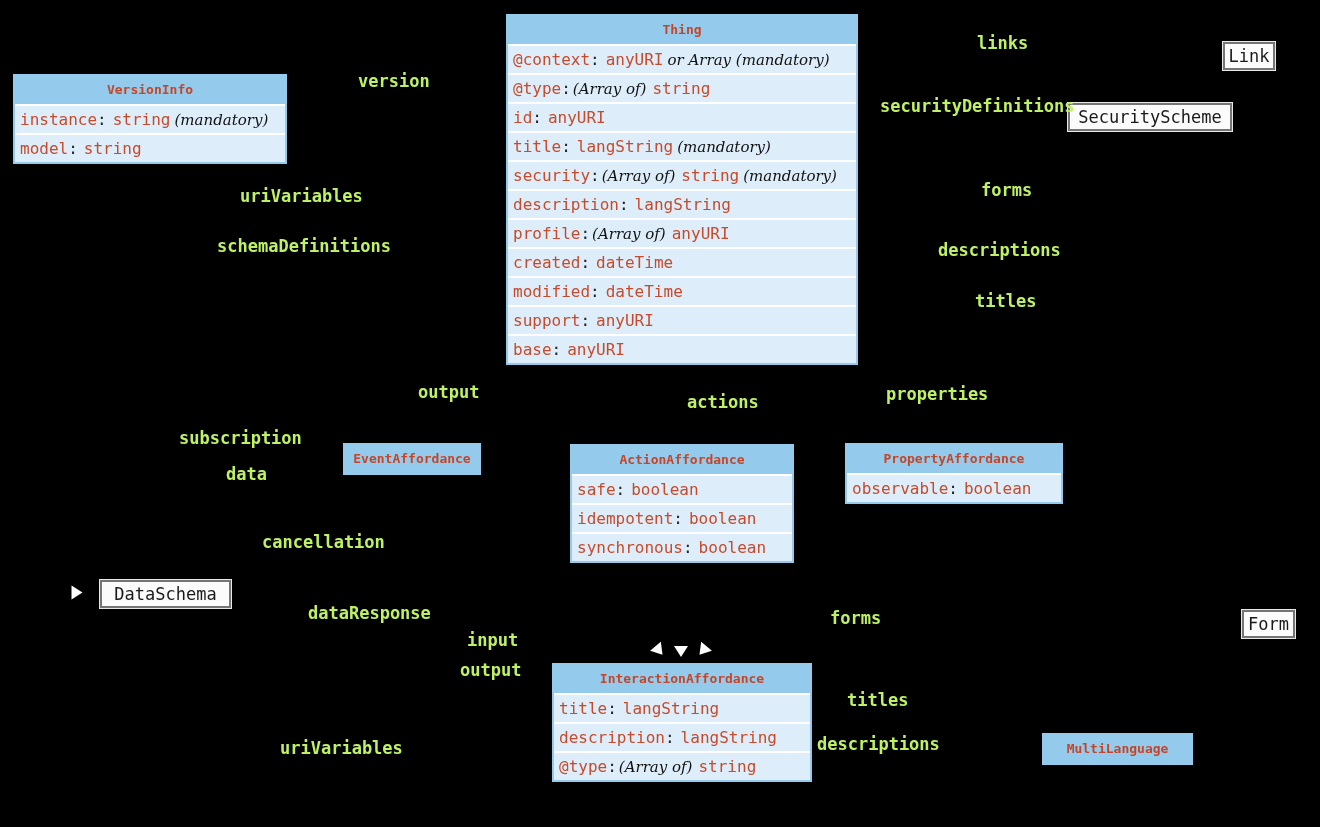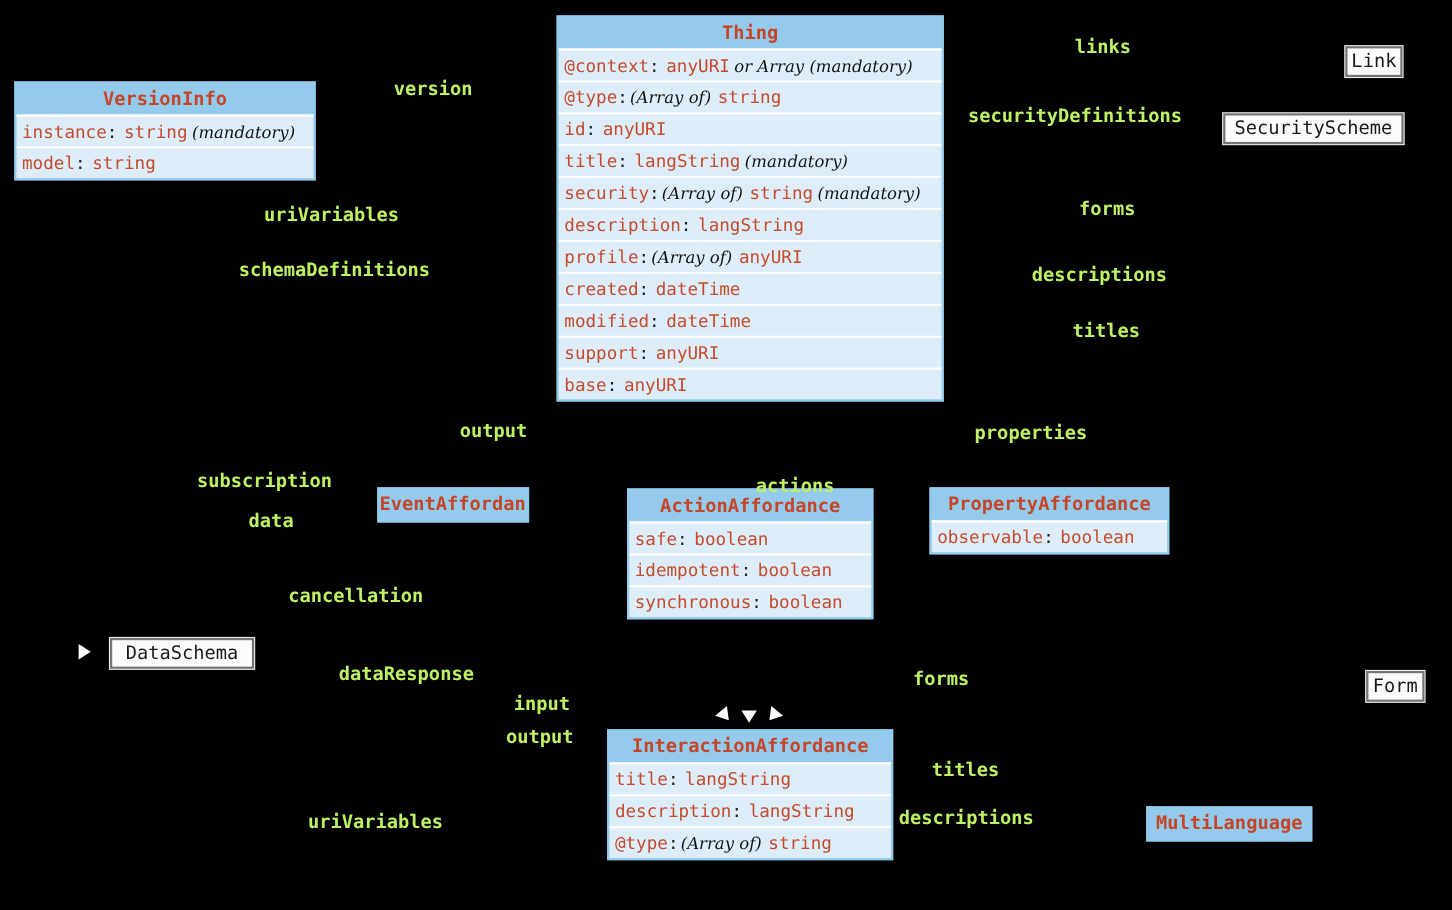--- a/index.html
+++ b/index.html
@@ -19,21 +19,21 @@
     box-sizing: border-box;
     border: 2px solid #94cbec;
     background: #94cbec;
     white-space: nowrap;
   }
   .uml-title {
     background: #94cbec;
     color: #c64527;
     font-family: "DejaVu Sans Mono", monospace;
     font-weight: bold;
-    font-size: 17px;
+    font-size: 13px;
     height: 28px; line-height: 28px;
     text-align: center;
     overflow: hidden;
   }
   .uml-row {
     background: #ddedf9;
     border-top: 2px solid #ffffff;
     height: 27px; line-height: 27px;
     padding: 0 5px;
     overflow: hidden;
@@ -120,39 +120,39 @@
       <div class="uml-row"><span class="attr-name">title</span><span class="attr-colon">:</span><span class="attr-type">langString</span></div>
       <div class="uml-row"><span class="attr-name">description</span><span class="attr-colon">:</span><span class="attr-type">langString</span></div>
       <div class="uml-row"><span class="attr-name">@type</span><span class="attr-colon">:</span><span class="attr-pre">(Array of)</span><span class="attr-type">string</span></div>
     </div>
     <div class="uml-box" style="left: 1042px; top: 733px; width: 151px;">
       <div class="uml-title">MultiLanguage</div>
     </div>
     <div class="uml-box plain" style="left: 1223px; top: 42px; width: 52px;">
       <div class="uml-title">Link</div>
     </div>
-    <div class="uml-box plain" style="left: 1112px; top: 103px; width: 164px;">
+    <div class="uml-box plain" style="left: 1068px; top: 103px; width: 164px;">
       <div class="uml-title">SecurityScheme</div>
     </div>
     <div class="uml-box plain" style="left: 100px; top: 580px; width: 131px;">
       <div class="uml-title">DataSchema</div>
     </div>
     <div class="uml-box plain" style="left: 1242px; top: 610px; width: 53px;">
       <div class="uml-title">Form</div>
     </div>
     <span class="edge-label" style="left: 358px; top: 71px;">version</span>
     <span class="edge-label" style="left: 977px; top: 33px;">links</span>
     <span class="edge-label" style="left: 880px; top: 96px;">securityDefinitions</span>
     <span class="edge-label" style="left: 240px; top: 186px;">uriVariables</span>
     <span class="edge-label" style="left: 217px; top: 236px;">schemaDefinitions</span>
     <span class="edge-label" style="left: 981px; top: 180px;">forms</span>
     <span class="edge-label" style="left: 938px; top: 240px;">descriptions</span>
     <span class="edge-label" style="left: 975px; top: 291px;">titles</span>
     <span class="edge-label" style="left: 418px; top: 382px;">output</span>
-    <span class="edge-label" style="left: 687px; top: 392px; margin-top: 40px;">actions</span>
+    <span class="edge-label" style="left: 687px; top: 392px;">actions</span>
     <span class="edge-label" style="left: 886px; top: 384px;">properties</span>
     <span class="edge-label" style="left: 179px; top: 428px;">subscription</span>
     <span class="edge-label" style="left: 226px; top: 464px;">data</span>
     <span class="edge-label" style="left: 262px; top: 532px;">cancellation</span>
     <span class="edge-label" style="left: 277px; top: 603px; margin-left: 31px;">dataResponse</span>
     <span class="edge-label" style="left: 467px; top: 630px;">input</span>
     <span class="edge-label" style="left: 460px; top: 660px;">output</span>
     <span class="edge-label" style="left: 830px; top: 608px;">forms</span>
     <span class="edge-label" style="left: 847px; top: 690px;">titles</span>
     <span class="edge-label" style="left: 817px; top: 734px;">descriptions</span>

